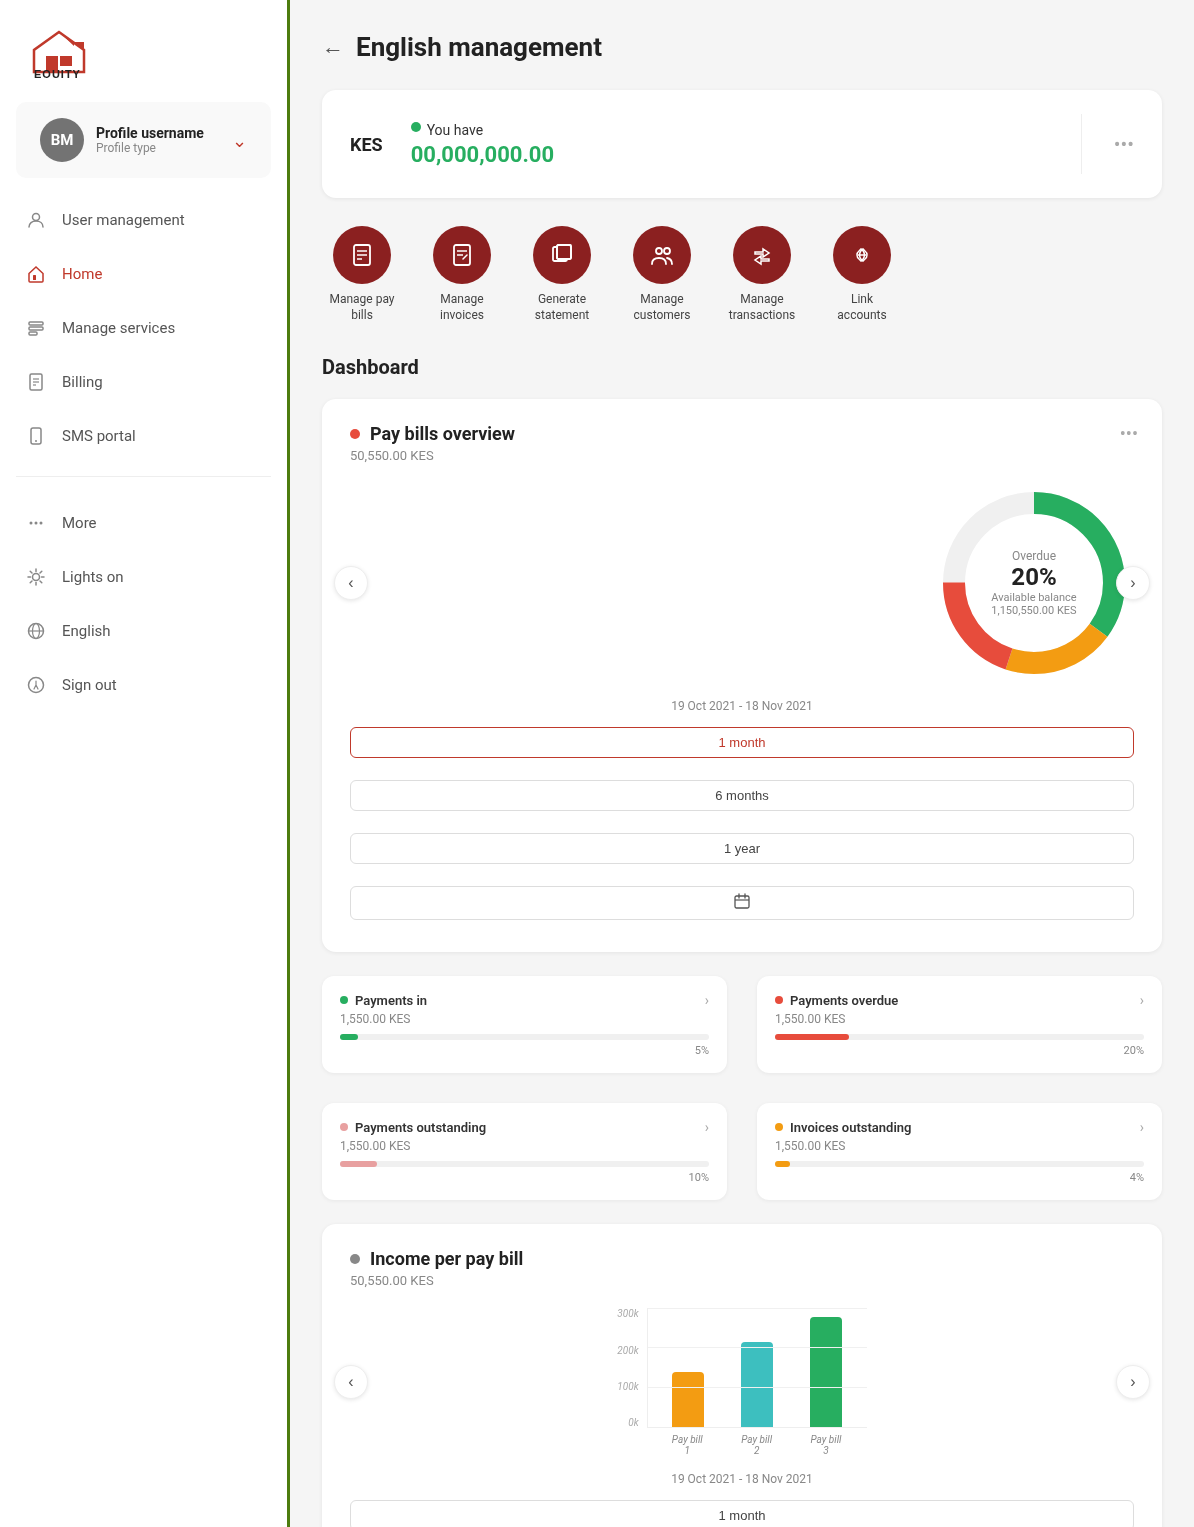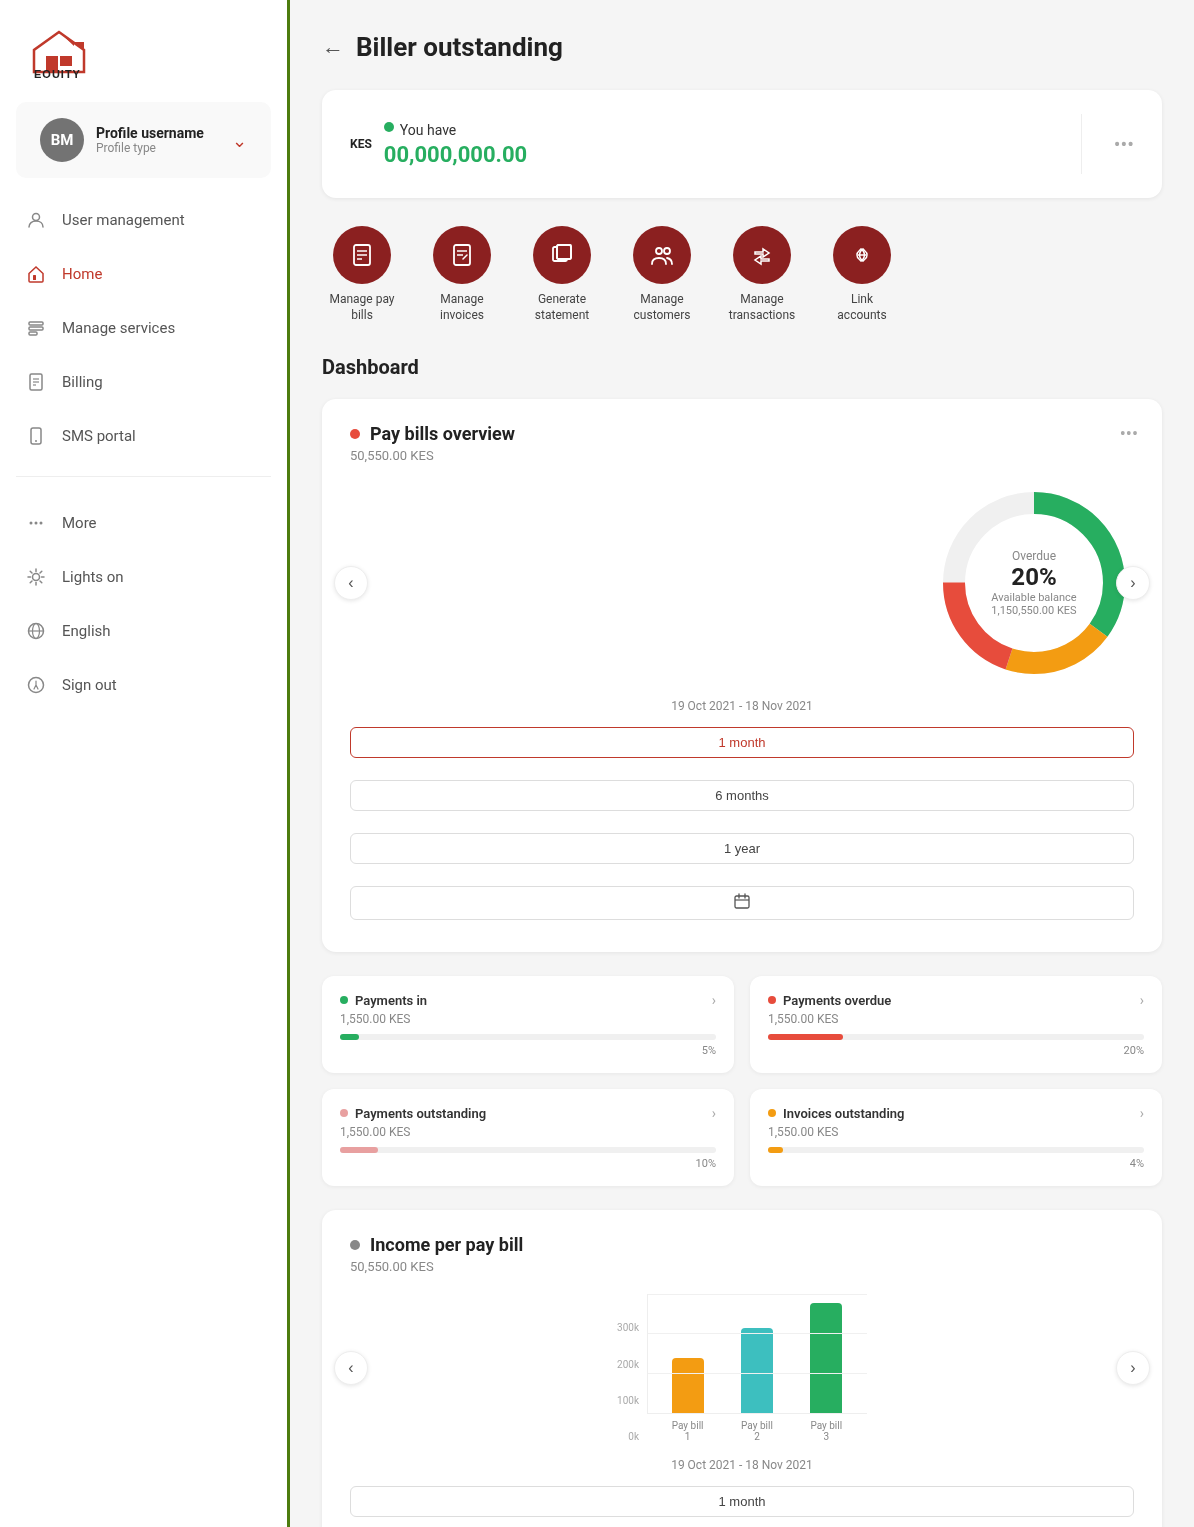--- a/index.html
+++ b/index.html
@@ -132,24 +132,24 @@
     .balance-card {
       background: #fff;
       border-radius: 14px;
       padding: 24px 28px;
       display: flex;
       align-items: center;
       margin-bottom: 28px;
       box-shadow: 0 1px 4px rgba(0,0,0,0.07);
     }
     .balance-currency {
-      font-size: 12px;
+      font-size: 18px;
       font-weight: 700;
       color: #222;
-      margin-right: 12px;
+      margin-right: 28px;
     }
     .balance-section {
       flex: 1;
     }
     .balance-label {
       display: flex;
       font-size: 14px;
       color: #333;
       margin-bottom: 4px;
     }
@@ -336,21 +336,21 @@
       color: #555;
       font-size: 16px;
     }
     .carousel-nav.left { left: -16px; }
     .carousel-nav.right { right: -16px; }
 
     
     .stats-grid {
       display: grid;
       grid-template-columns: 1fr 1fr;
-      gap: 16px;
+      gap: 30px;
       margin-bottom: 24px;
     }
     .stat-card {
       background: #fff;
       border-radius: 12px;
       padding: 16px 18px;
       box-shadow: 0 1px 4px rgba(0,0,0,0.06);
     }
     .stat-header {
       display: flex;
@@ -410,21 +410,22 @@
       height: 120px;
       margin-right: 8px;
       align-items: flex-end;
     }
     .bar-y-label {
       font-size: 10px;
       color: #aaa;
     }
     .chart-wrapper {
       display: flex;
-      align-items: flex-end;
+      align-items: flex-start;
+      font-style: italic;
     }
   </style>
 </head>
 <body>
 
 <div class="sidebar">
   <div class="sidebar-logo">
     
     <svg class="logo-icon" viewBox="0 0 70 50" xmlns="http://www.w3.org/2000/svg">
       <path d="M35 4 L50 18 L50 14 L60 14 L60 22 L35 4 Z" fill="#c0392b"></path>
@@ -543,21 +544,21 @@
       </span>
       <span>Sign out</span>
     </div>
   </div>
 </div>
 
 <div class="main">
 
   <div class="page-header">
     <button class="back-btn">←</button>
-    <h1 class="page-title">Biller outstanding</h1>
+    <h1 class="page-title">English management</h1>
   </div>
 
   <div class="balance-card">
     <div class="balance-currency">KES</div>
     <div class="balance-section">
       <div class="balance-label">
         <span class="dot-green"></span>
         <span>You have</span>
       </div>
       <div class="balance-amount-green">00,000,000.00</div>

